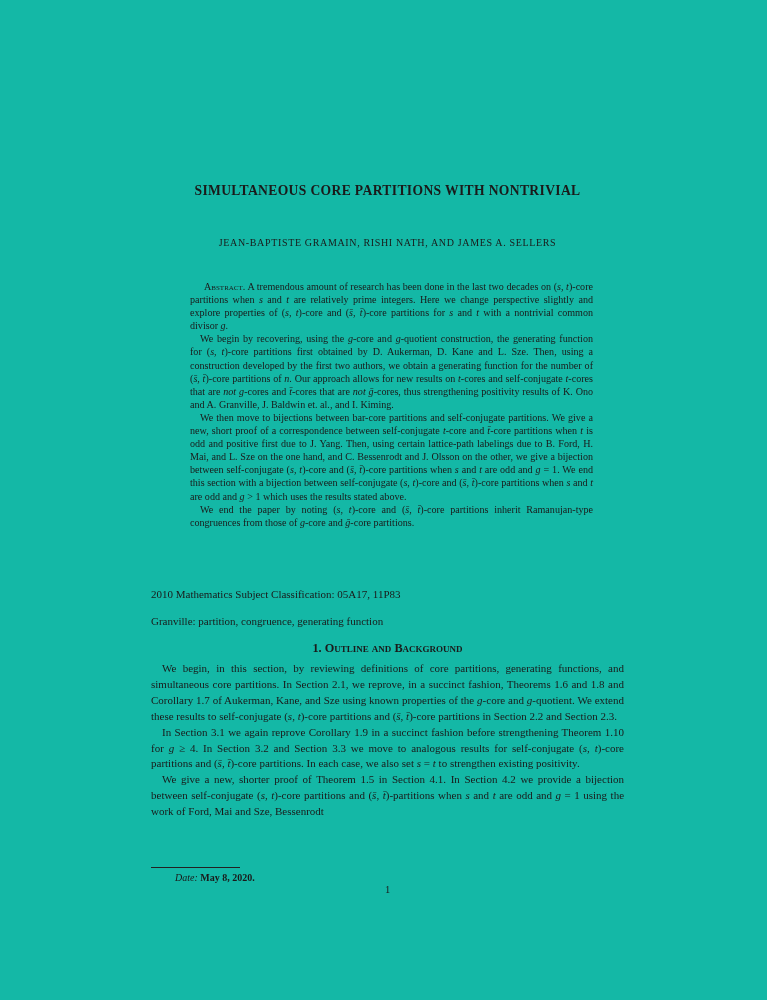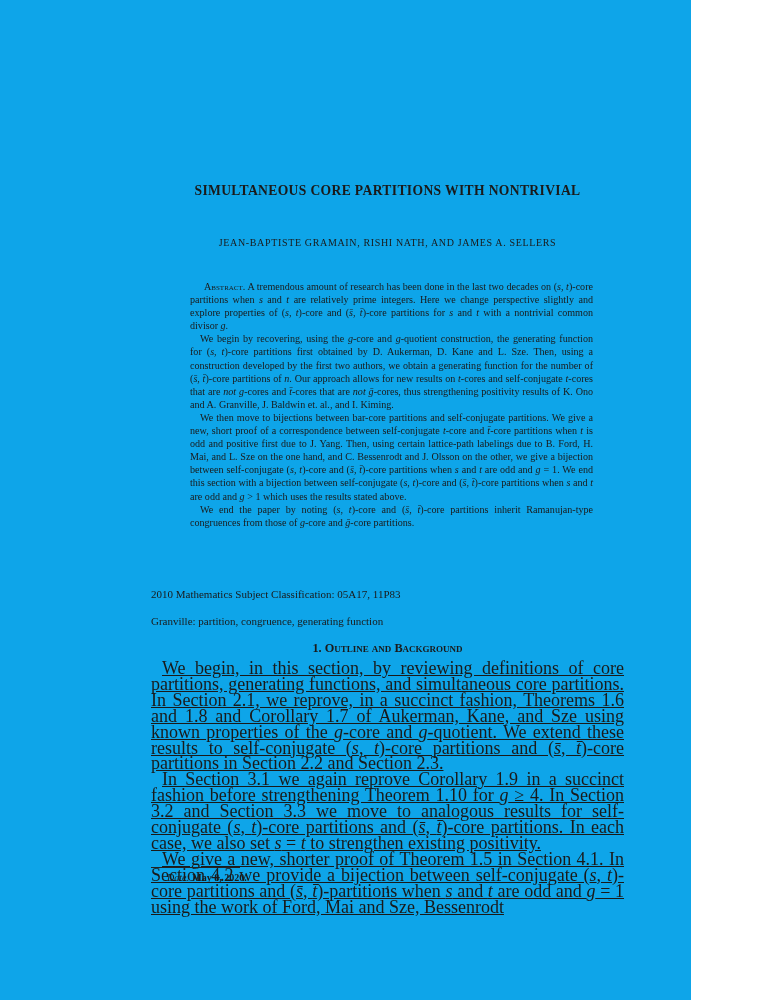--- a/index.html
+++ b/index.html
@@ -3,21 +3,21 @@
 <meta charset="utf-8">
 <style>
   html, body { margin: 0; padding: 0; }
   body {
     width: 773px; height: 1000px;
     background: #ffffff;
     font-family: "Liberation Serif", "DejaVu Serif", serif;
     color: #1a1a1a;
     -webkit-font-smoothing: antialiased;
   }
-  .page { position: relative; width: 691px; height: 1000px; overflow: hidden; background:#0ea5e9; }
+  .page { position: relative; width: 767px; height: 1000px; overflow: hidden; background:#14b8a6; }
   .content { position: absolute; left: 151px; top: 0; width: 473px; }
 
   
   .titleblock { position: absolute; top: 181px; left: 0; width: 473px; text-align: center; }
   .paper-title { margin: 0; font-size: 13.6px; font-weight: bold; letter-spacing: 0.35px; line-height: 19px; }
   .paper-title .tline { display: block; }
   .authors { margin-top: 37px; font-size: 10px; letter-spacing: 0.65px; }
 
   
   .abstract {
@@ -37,27 +37,27 @@
   
   .section-heading {
     position: absolute; top: 641px; left: 0; width: 473px;
     margin: 0; text-align: center; font-size: 12.3px; font-weight: bold;
   }
   .sc2 { font-variant: small-caps; }
 
   
   .body-text {
     position: absolute; top: 661px; left: 0; width: 473px;
-    font-size: 18px; line-height: 15.9px; text-align: justify; text-decoration: underline;
+    font-size: 11px; line-height: 15.9px; text-align: justify;
   }
   .body-text p { margin: 0; text-indent: 11px; }
 
   
   .footnote-rule { position: absolute; top: 867px; left: 0; width: 89px; height: 1px; background: #222222; }
-  .date-line { position: absolute; top: 872px; left: 0; width: 473px; margin: 0; font-size: 10px; text-indent: 16px; }
+  .date-line { position: absolute; top: 872px; left: 8px; width: 473px; margin: 0; font-size: 10px; text-indent: 16px; }
   .date-line b { font-weight: bold; }
 
   
   .pageno { position: absolute; top: 884px; left: 0; width: 473px; text-align: center; font-size: 10.5px; }
 </style>
 </head>
 <body>
 
 <div class="page">
   <div class="content">

